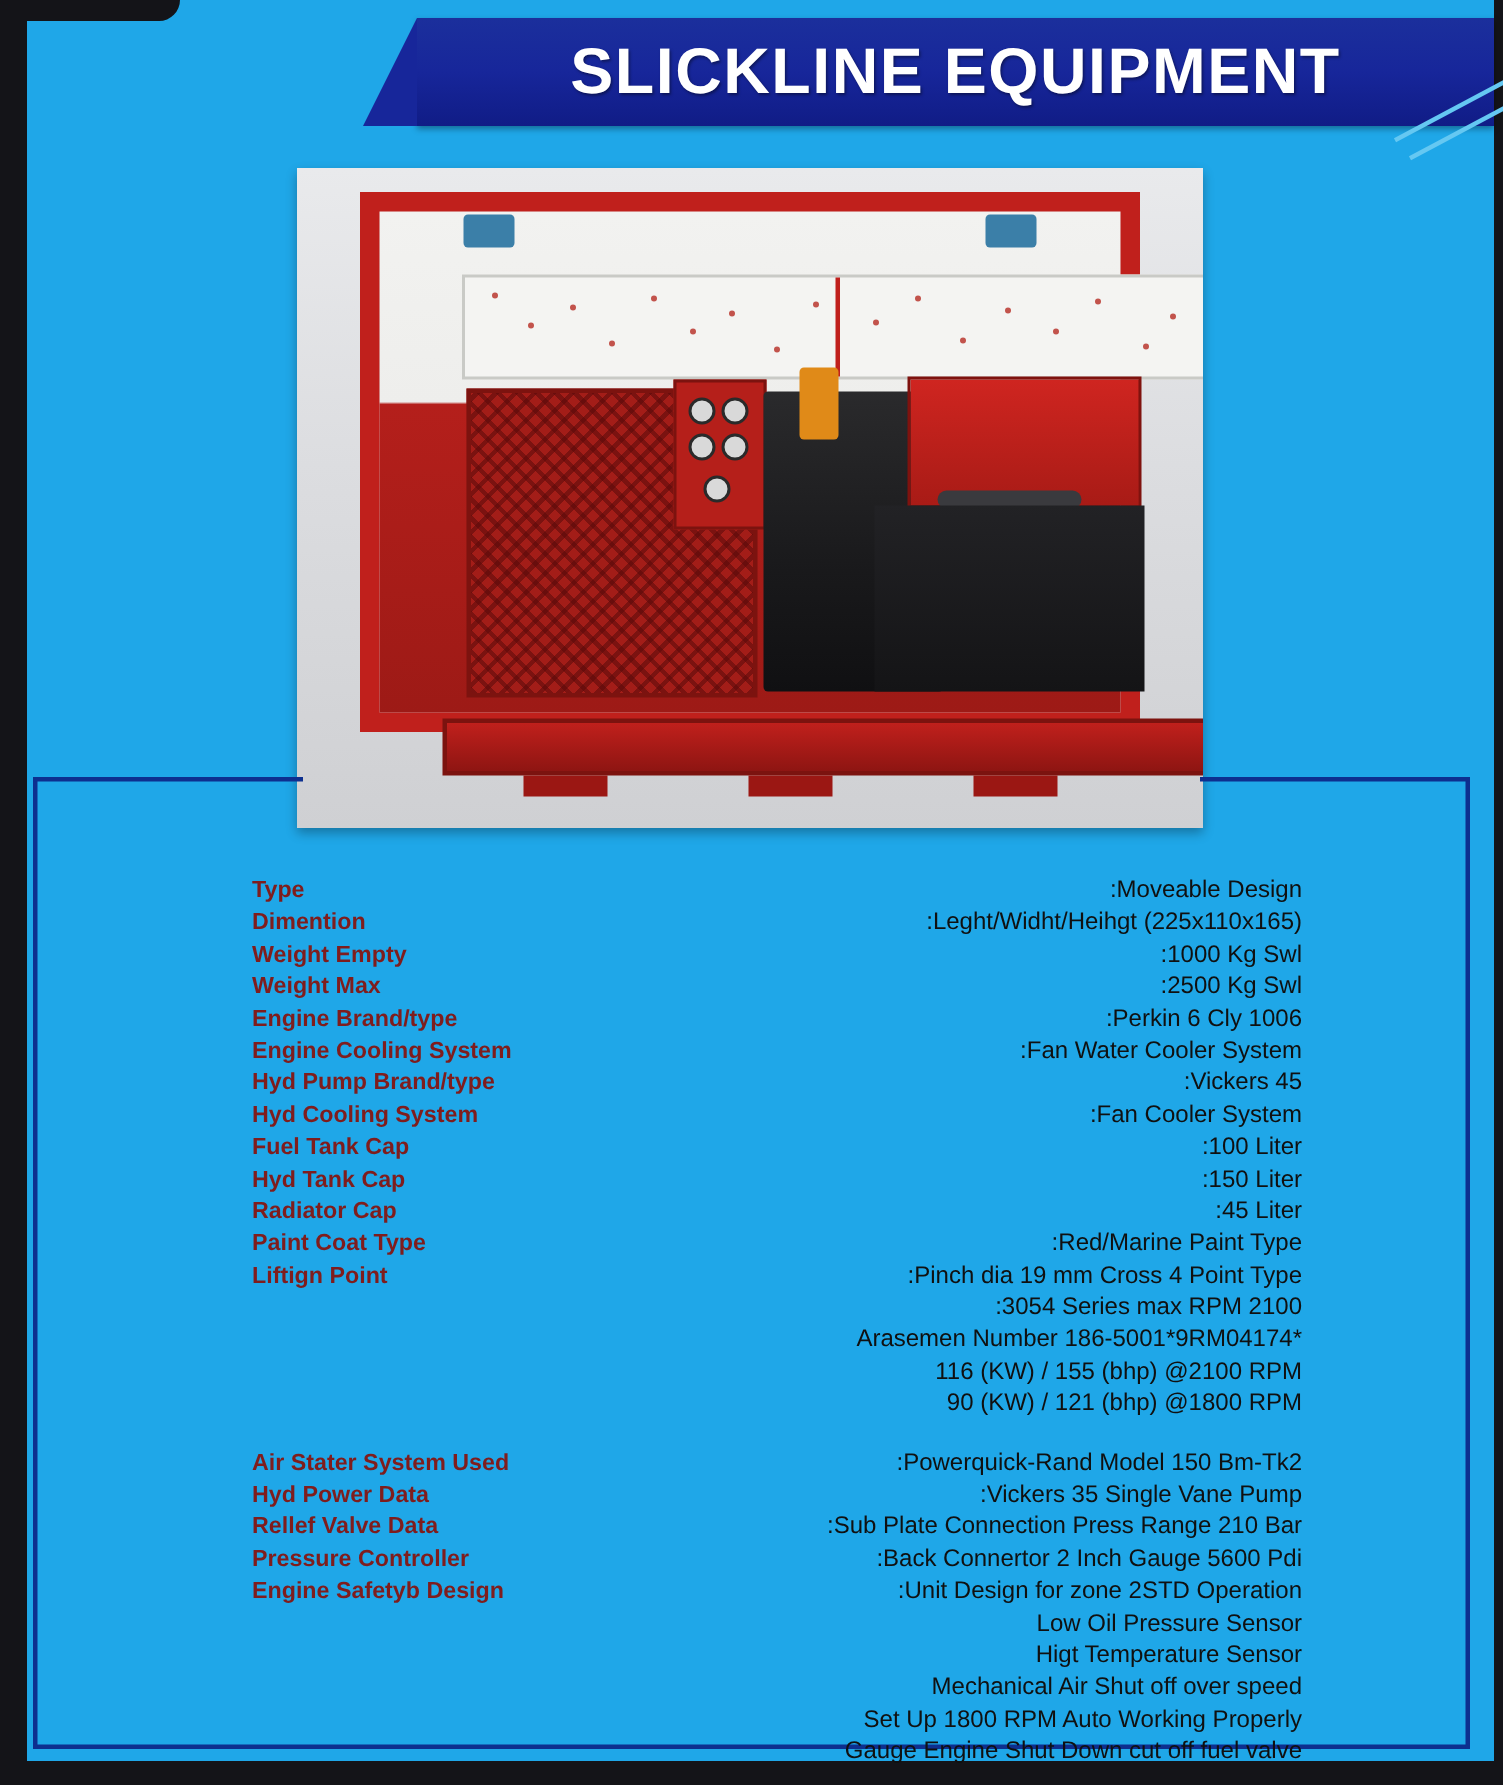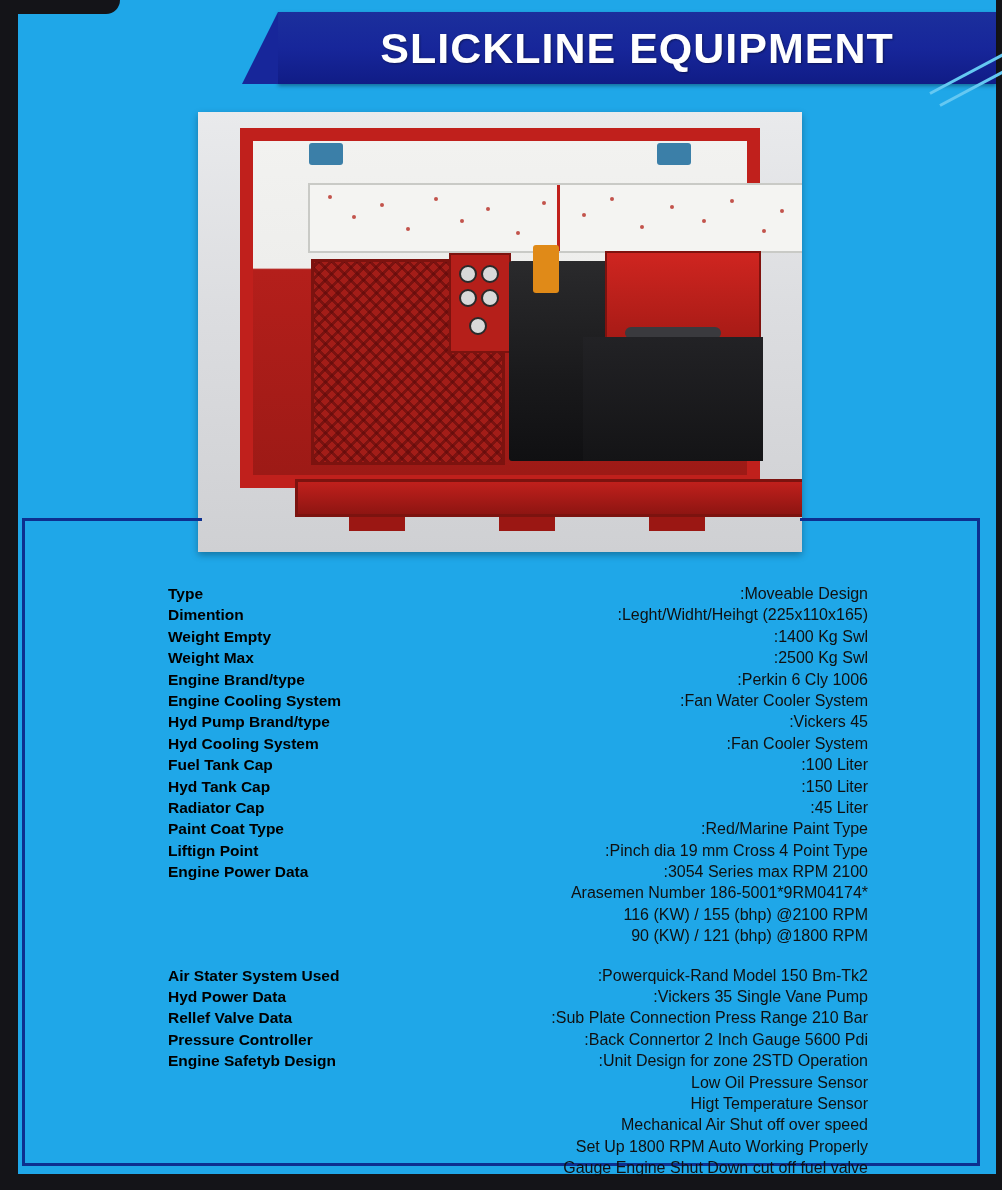--- a/index.html
+++ b/index.html
@@ -263,21 +263,21 @@
     display: flex;
     align-items: flex-start;
     line-height: 21.4px;
     height: 21.4px;
   }
   .spec-label {
     width: 278px;
     flex: 0 0 278px;
     font-size: 15.5px;
     font-weight: bold;
-    color: #000000;
+    color: #7f1d1d;
     white-space: nowrap;
   }
   .spec-value {
     flex: 1 1 auto;
     font-size: 16px;
     color: #101010;
     white-space: nowrap;
     text-align: right;
   }
   .spec-value .colon {
@@ -356,21 +356,21 @@
       <div class="spec-row">
         <div class="spec-label">Type</div>
         <div class="spec-value"><span class="colon">:</span><span>Moveable Design</span></div>
       </div>
       <div class="spec-row">
         <div class="spec-label">Dimention</div>
         <div class="spec-value"><span class="colon">:</span><span>Leght/Widht/Heihgt (225x110x165)</span></div>
       </div>
       <div class="spec-row">
         <div class="spec-label">Weight Empty</div>
-        <div class="spec-value"><span class="colon">:</span><span>1400 Kg Swl</span></div>
+        <div class="spec-value"><span class="colon">:</span><span>1000 Kg Swl</span></div>
       </div>
       <div class="spec-row">
         <div class="spec-label">Weight Max</div>
         <div class="spec-value"><span class="colon">:</span><span>2500 Kg Swl</span></div>
       </div>
       <div class="spec-row">
         <div class="spec-label">Engine Brand/type</div>
         <div class="spec-value"><span class="colon">:</span><span>Perkin 6 Cly 1006</span></div>
       </div>
       <div class="spec-row">
@@ -399,21 +399,20 @@
       </div>
       <div class="spec-row">
         <div class="spec-label">Paint Coat Type</div>
         <div class="spec-value"><span class="colon">:</span><span>Red/Marine Paint Type</span></div>
       </div>
       <div class="spec-row">
         <div class="spec-label">Liftign Point</div>
         <div class="spec-value"><span class="colon">:</span><span>Pinch dia 19 mm Cross 4 Point Type</span></div>
       </div>
       <div class="spec-row">
-        <div class="spec-label">Engine Power Data</div>
         <div class="spec-value"><span class="colon">:</span><span>3054 Series max RPM 2100</span></div>
       </div>
       <div class="spec-row cont-row">
         <div class="spec-label"></div>
         <div class="spec-value"><span class="colon"></span><span>Arasemen Number 186-5001*9RM04174*</span></div>
       </div>
       <div class="spec-row cont-row">
         <div class="spec-label"></div>
         <div class="spec-value"><span class="colon"></span><span>116 (KW) / 155 (bhp) @2100 RPM</span></div>
       </div>

